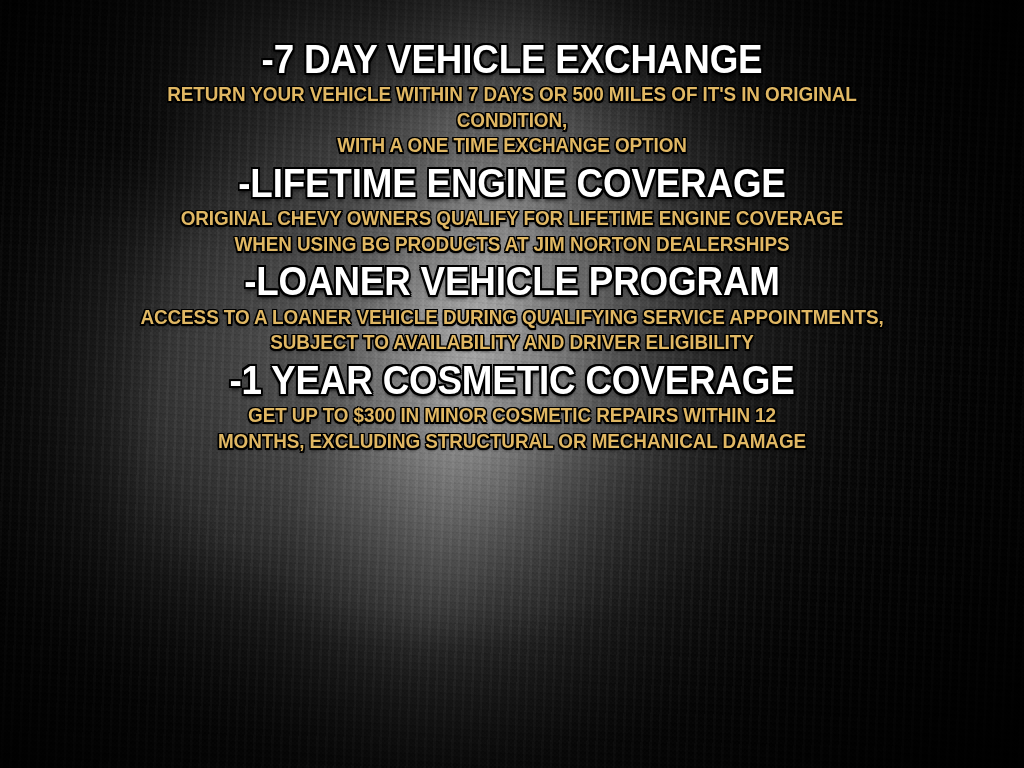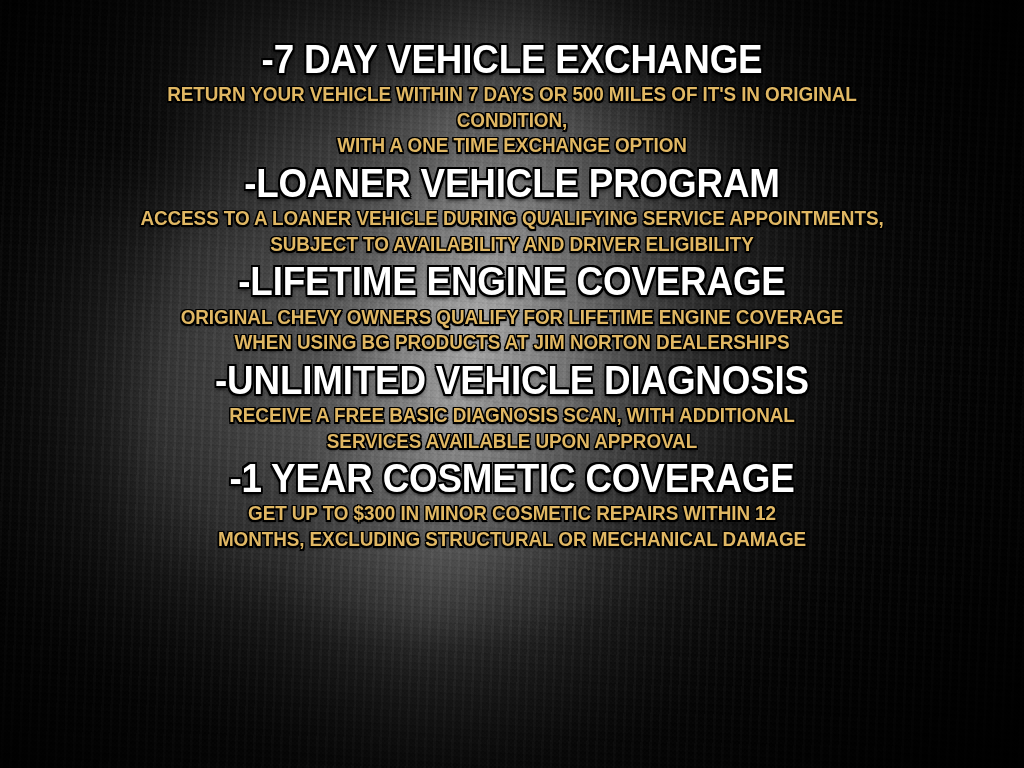--- a/index.html
+++ b/index.html
@@ -125,42 +125,35 @@
 
     <div class="block">
       <div class="headline">-7 DAY VEHICLE EXCHANGE</div>
       <div class="sub">
         <span class="sub-line">RETURN YOUR VEHICLE WITHIN 7 DAYS OR 500 MILES OF IT'S IN ORIGINAL CONDITION,</span>
         <span class="sub-line">WITH A ONE TIME EXCHANGE OPTION</span>
       </div>
     </div>
 
     <div class="block">
-      <div class="headline">-LOANER VEHICLE PROGRAM</div>
-      <div class="sub">
-        <span class="sub-line">ACCESS TO A LOANER VEHICLE DURING QUALIFYING SERVICE APPOINTMENTS,</span>
-        <span class="sub-line">SUBJECT TO AVAILABILITY AND DRIVER ELIGIBILITY</span>
-      </div>
-    </div>
-
-    <div class="block">
       <div class="headline">-LIFETIME ENGINE COVERAGE</div>
       <div class="sub">
         <span class="sub-line">ORIGINAL CHEVY OWNERS QUALIFY FOR LIFETIME ENGINE COVERAGE</span>
         <span class="sub-line">WHEN USING BG PRODUCTS AT JIM NORTON DEALERSHIPS</span>
       </div>
     </div>
 
     <div class="block">
-      <div class="headline">-UNLIMITED VEHICLE DIAGNOSIS</div>
+      <div class="headline">-LOANER VEHICLE PROGRAM</div>
       <div class="sub">
-        <span class="sub-line">RECEIVE A FREE BASIC DIAGNOSIS SCAN, WITH ADDITIONAL</span>
-        <span class="sub-line">SERVICES AVAILABLE UPON APPROVAL</span>
+        <span class="sub-line">ACCESS TO A LOANER VEHICLE DURING QUALIFYING SERVICE APPOINTMENTS,</span>
+        <span class="sub-line">SUBJECT TO AVAILABILITY AND DRIVER ELIGIBILITY</span>
       </div>
     </div>
+
 
     <div class="block">
       <div class="headline">-1 YEAR COSMETIC COVERAGE</div>
       <div class="sub">
         <span class="sub-line">GET UP TO $300 IN MINOR COSMETIC REPAIRS WITHIN 12</span>
         <span class="sub-line">MONTHS, EXCLUDING STRUCTURAL OR MECHANICAL DAMAGE</span>
       </div>
     </div>
 
 

